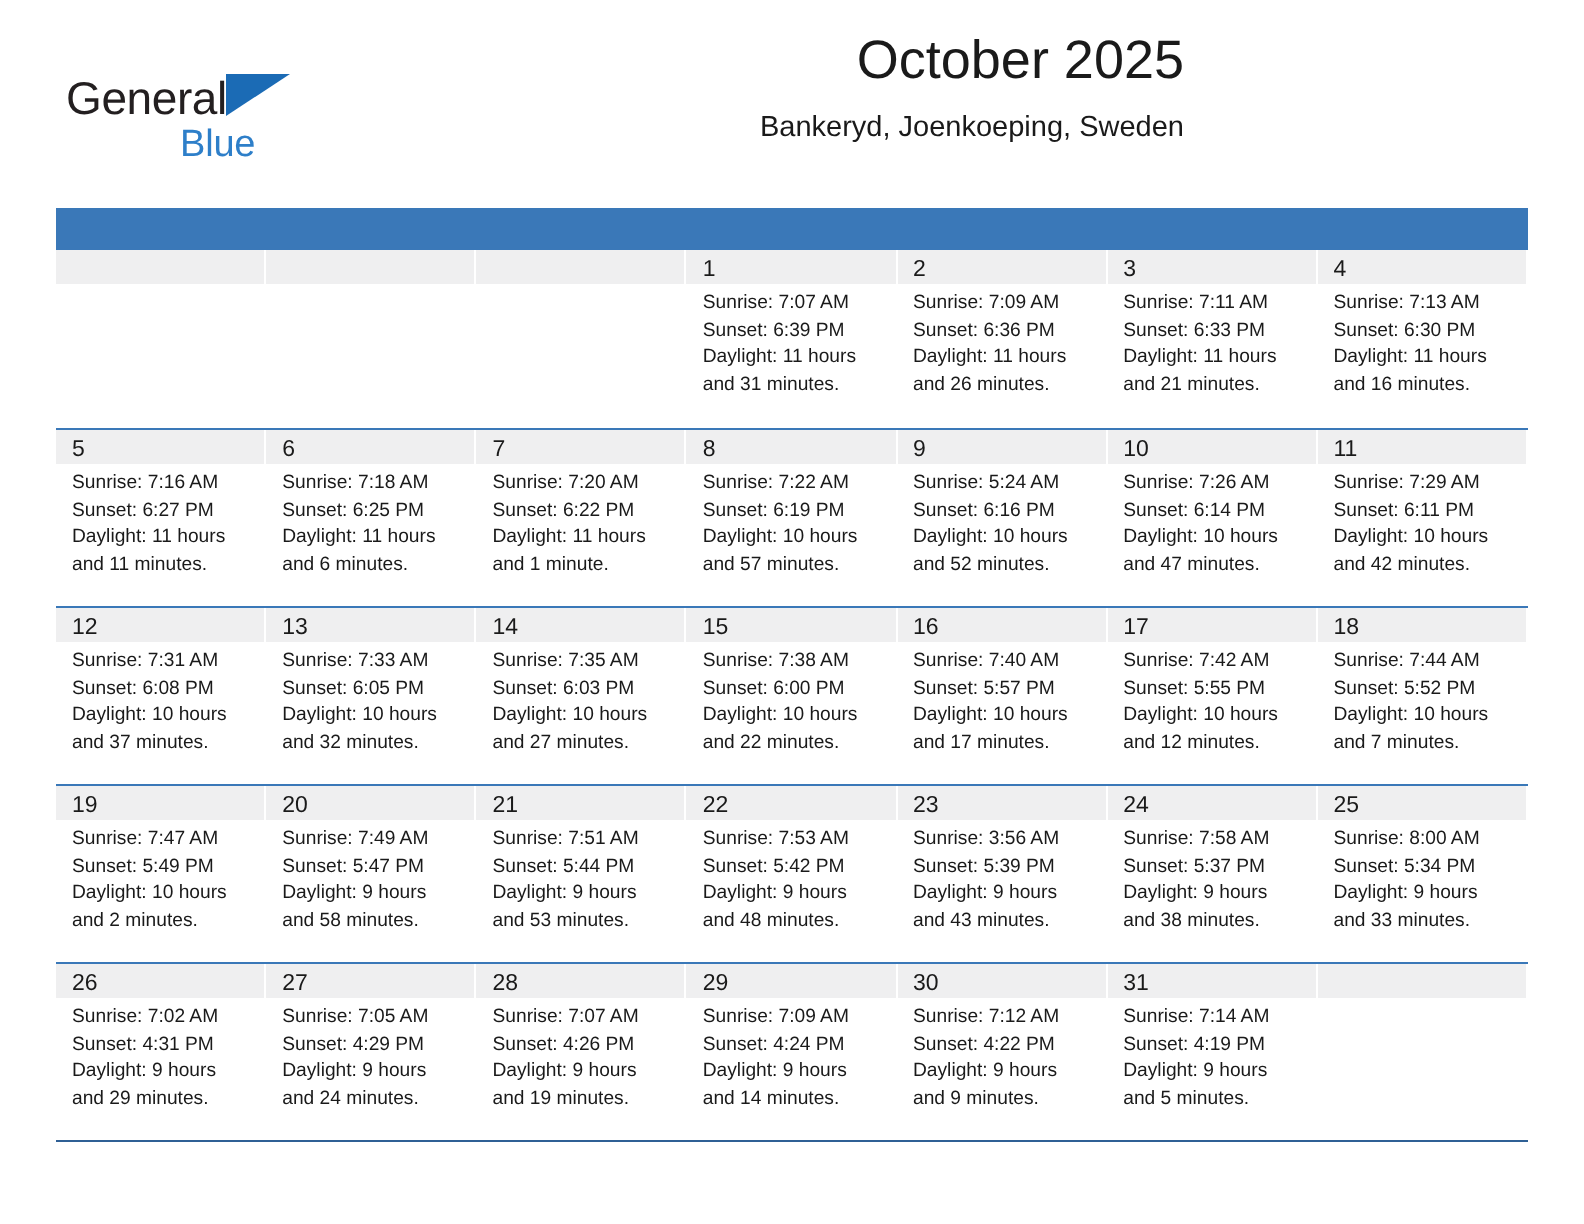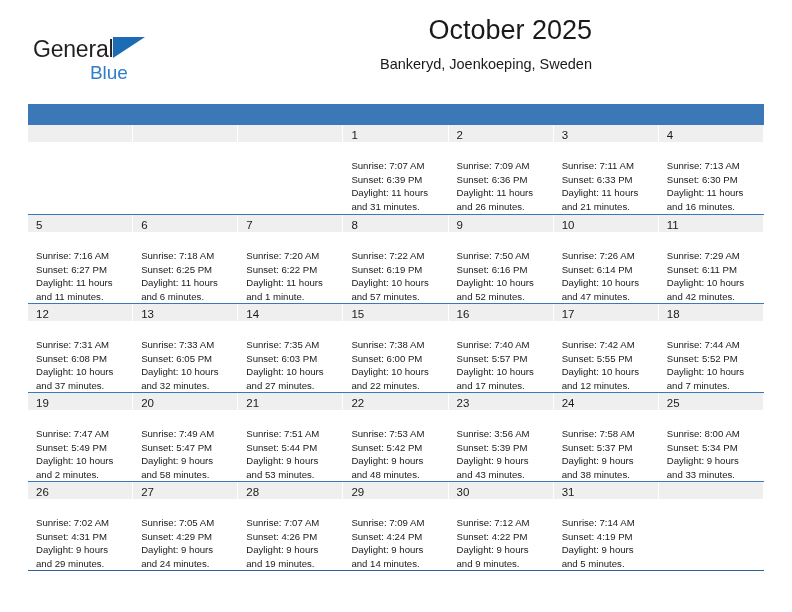--- a/index.html
+++ b/index.html
@@ -142,21 +142,21 @@
     background: #efeff0;
     padding-left: 8px;
     box-sizing: border-box;
   }
   .day-num {
     font-size: 11.5px;
     line-height: 17px;
     color: #1a1a1a;
   }
   .day-body {
-    padding: 17px 6px 0 8px;
+    padding: 3px 6px 0 8px;
   }
   .day-line {
     font-size: 9.6px;
     line-height: 13.6px;
     color: #1a1a1a;
     white-space: nowrap;
   }
   .day-cell.empty .day-head {
     background: #efeff0;
   }
@@ -283,21 +283,21 @@
             <div class="day-body">
               <div class="day-line">Sunrise: 7:22 AM</div>
               <div class="day-line">Sunset: 6:19 PM</div>
               <div class="day-line">Daylight: 10 hours</div>
               <div class="day-line">and 57 minutes.</div>
             </div>
           </div>
           <div class="day-cell">
             <div class="day-head"><span class="day-num">9</span></div>
             <div class="day-body">
-              <div class="day-line">Sunrise: 7:50 AM</div>
+              <div class="day-line">Sunrise: 5:24 AM</div>
               <div class="day-line">Sunset: 6:16 PM</div>
               <div class="day-line">Daylight: 10 hours</div>
               <div class="day-line">and 52 minutes.</div>
             </div>
           </div>
           <div class="day-cell">
             <div class="day-head"><span class="day-num">10</span></div>
             <div class="day-body">
               <div class="day-line">Sunrise: 7:26 AM</div>
               <div class="day-line">Sunset: 6:14 PM</div>

